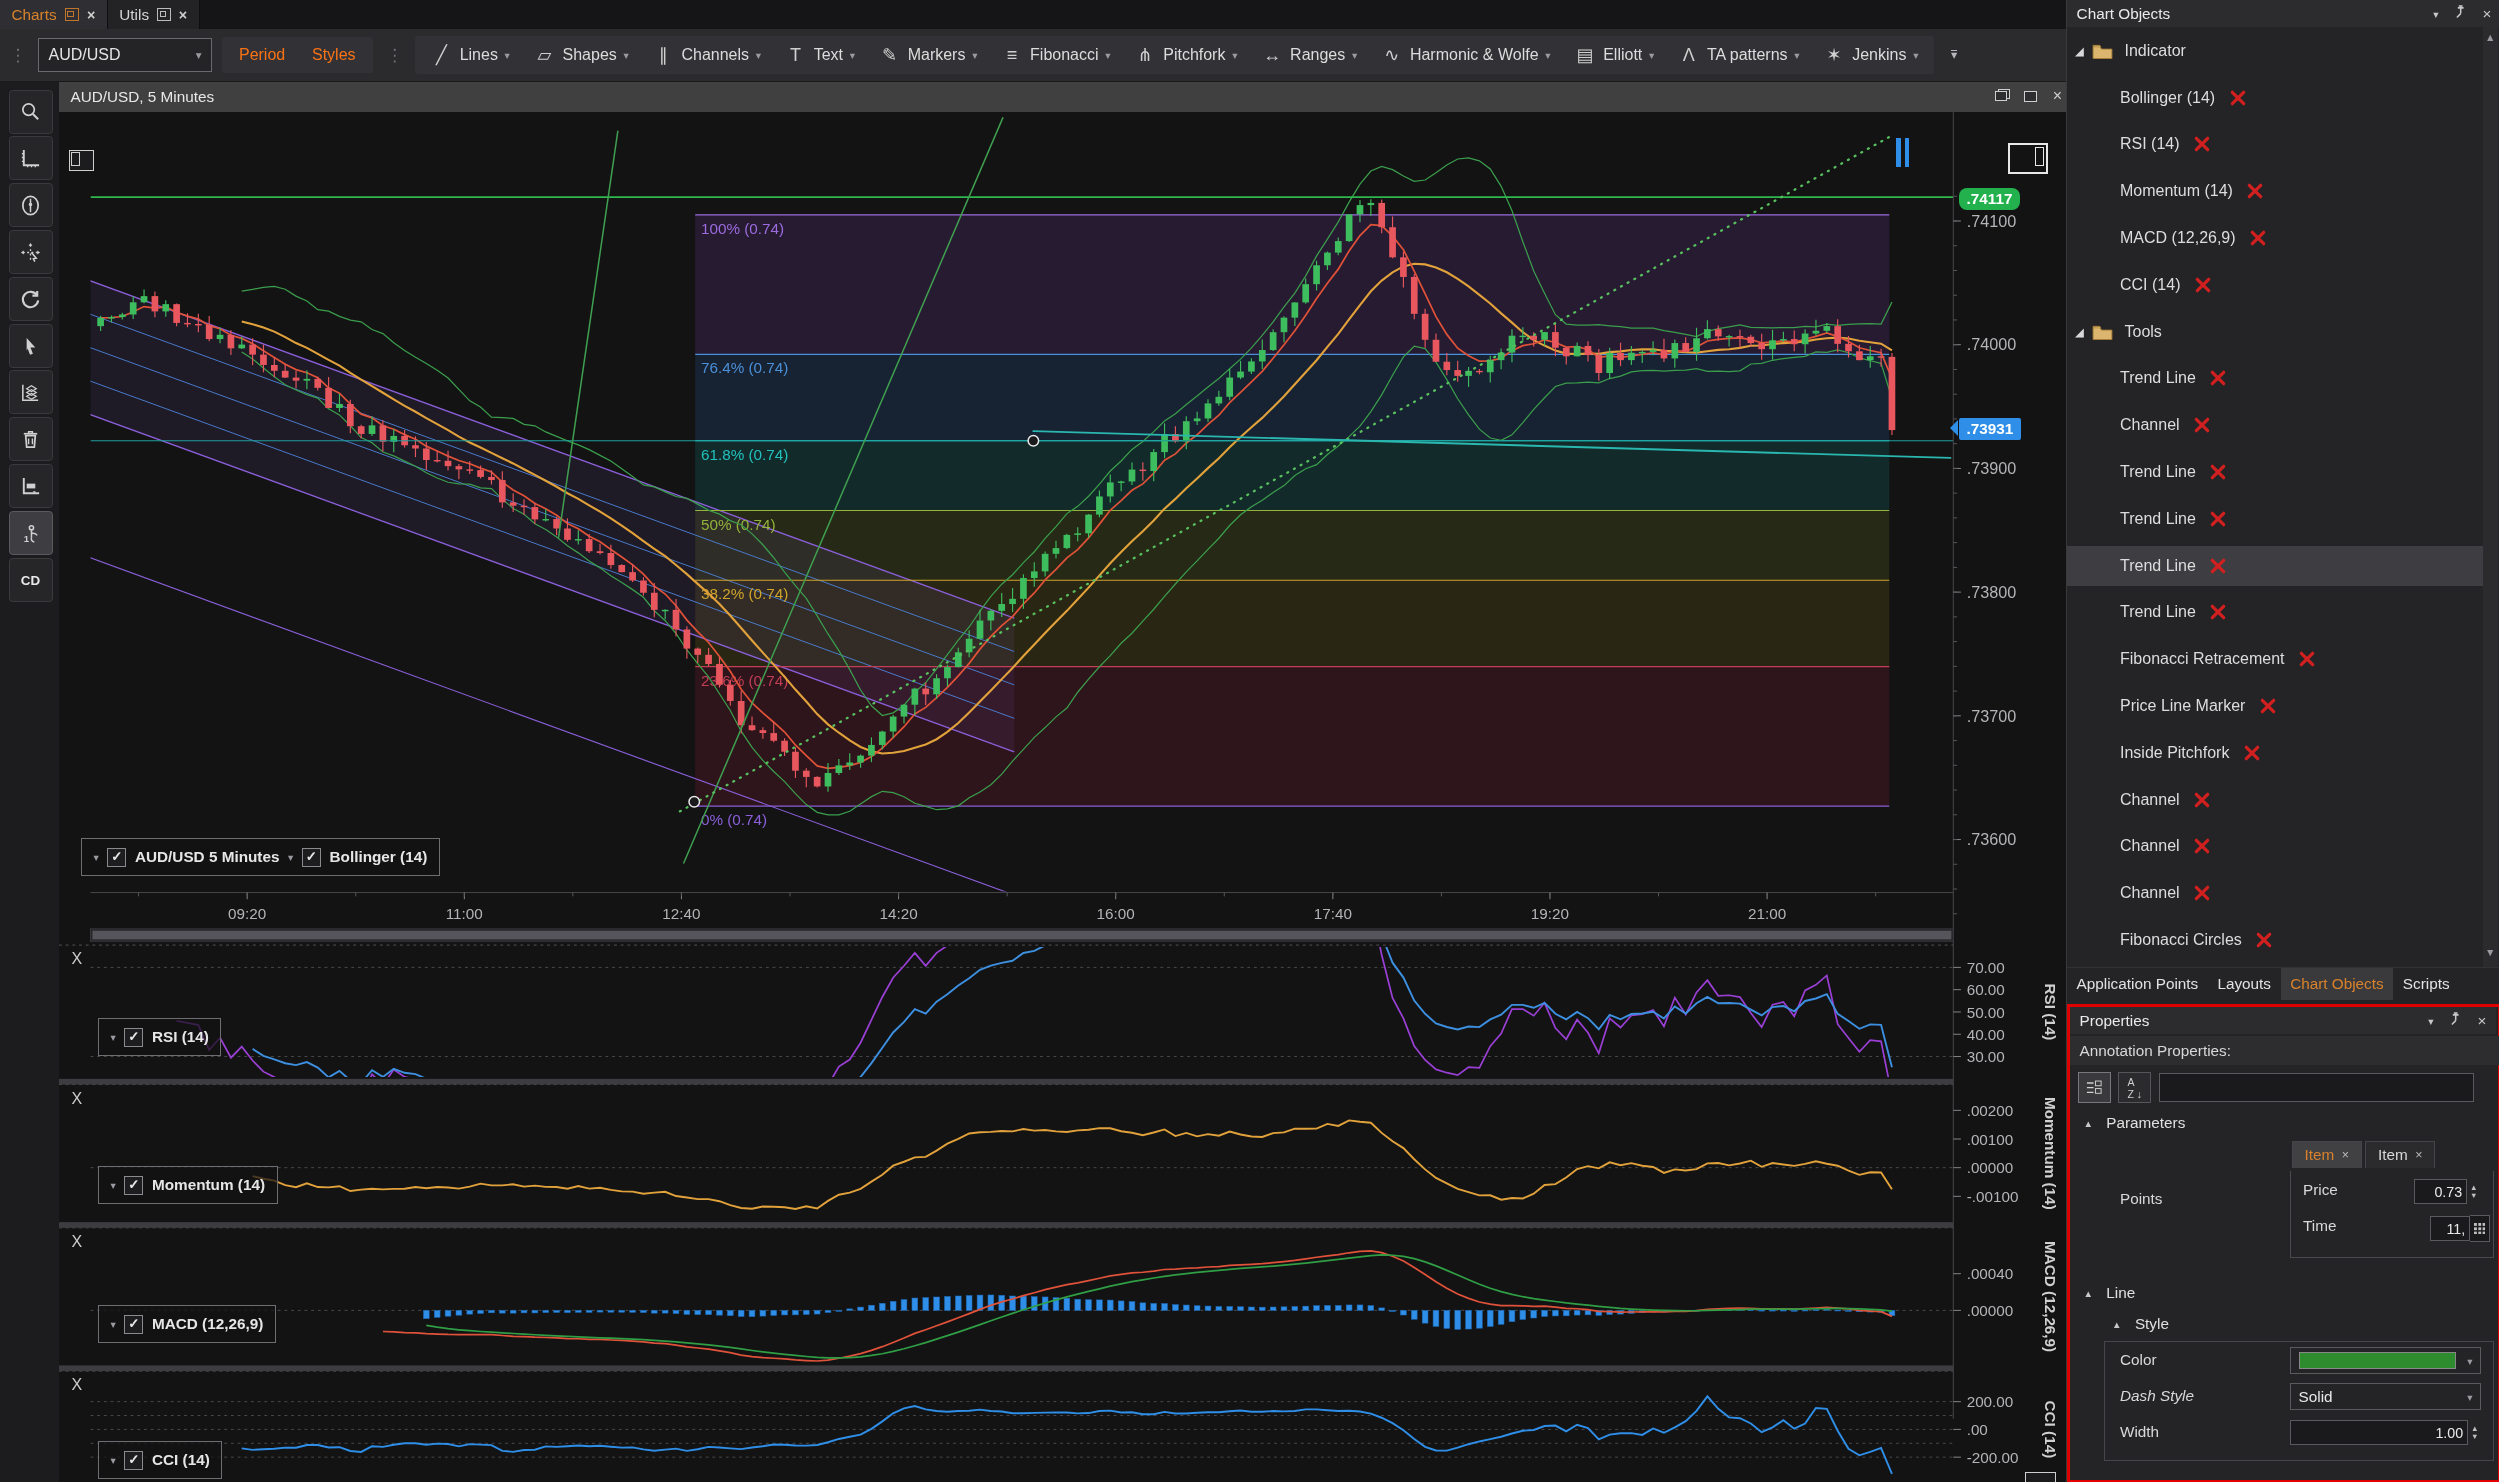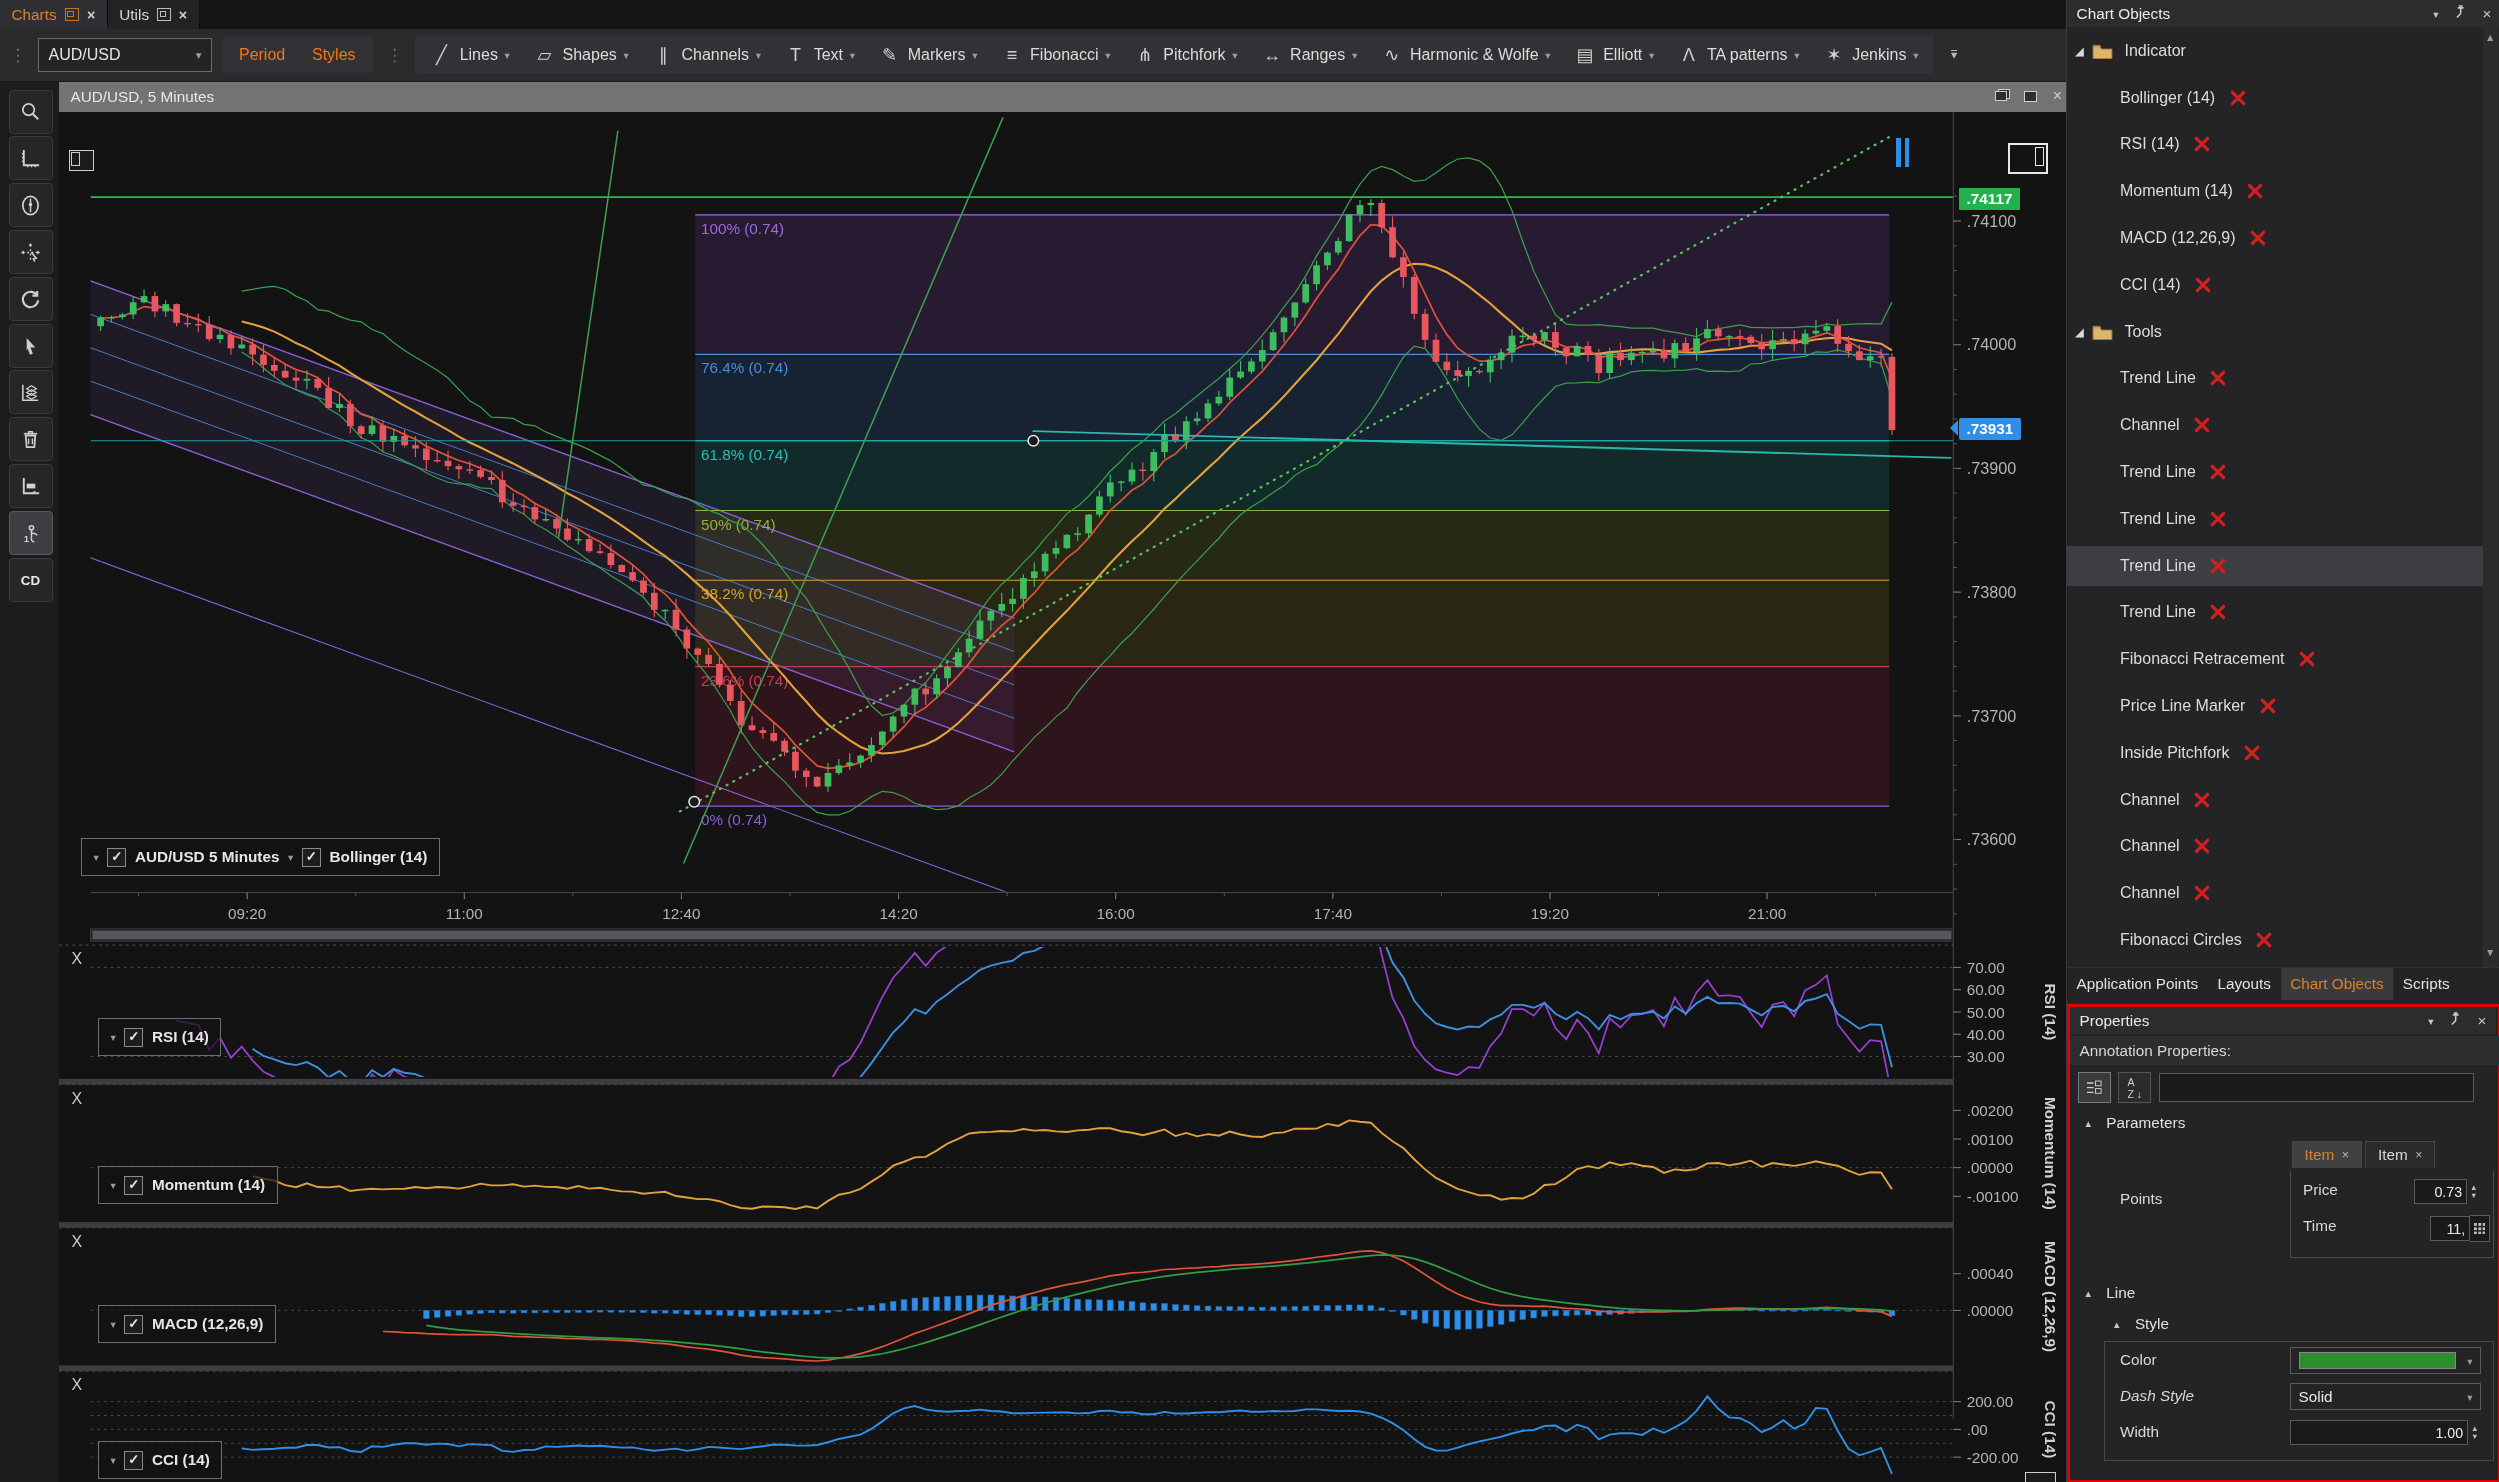--- a/index.html
+++ b/index.html
@@ -19,31 +19,31 @@
   .tgroup{display:flex;align-items:center;background:#323236;border-radius:2.9px;padding:3.8px 5.7px;gap:3.8px;}
   .tbtn{background:transparent;border:0;color:#f97316;font-size:16px;padding:5.7px 11.5px;font-family:inherit;}
   .toolitem{display:flex;align-items:center;gap:6.7px;padding:3.8px 9.6px;color:#dcdcdc;font-size:16px;}
   .toolitem .glyph{font-size:18px;color:#cfcfcf;width:23px;text-align:center;}
   .toolitem .chev{font-size:10.5px;color:#9a9aa0;}
   #toolbar-overflow{color:#b8b8bc;font-size:12.4px;border-top:1.9px solid #b8b8bc;line-height:9.6px;margin-left:7.6px;}
   #sidebar{left:0;top:82px;width:59px;height:1400px;background:#1c1c1e;border-right:1px solid #2c2c2f;}
   .sbtn{position:absolute;left:8.6px;width:42px;height:42px;background:#262629;border:1px solid #3a3a3e;border-radius:3.8px;display:flex;align-items:center;justify-content:center;}
   .sbtn.selected{background:#3d3d42;border-color:#5a5a60;}
   #chart-window{left:59px;top:82px;width:2007px;height:1400px;background:#131314;}
-  #chart-titlebar{left:0;top:0;width:2007px;height:30px;background:#737373;display:flex;align-items:center;padding:0 11.5px;box-sizing:border-box;font-size:15.3px;color:#e8e8e8;}
+  #chart-titlebar{left:0;top:0;width:2007px;height:30px;background:#404040;display:flex;align-items:center;padding:0 11.5px;box-sizing:border-box;font-size:15.3px;color:#e8e8e8;}
   .wctl{position:absolute;top:6.7px;width:17px;height:14.3px;color:#cfcfcf;}
   .wctl .sq{position:absolute;left:1.9px;top:1.9px;width:10.5px;height:8.6px;border:1.4px solid #cfcfcf;background:#2e2e31;}
   .wctl .sq2{left:4.8px;top:0px;}
   .wctl.closex{font-size:16px;line-height:14.3px;text-align:center;}
   #chart-svg{left:0;top:0;}
   .legendbox{position:absolute;display:flex;align-items:center;gap:8.6px;border:1px solid #6e6e72;background:rgba(18,18,19,.72);padding:0 11.5px;height:36px;font-size:15.3px;font-weight:bold;color:#e6e6e6;}
   .lchev{font-size:10.5px;color:#9a9aa0;font-weight:normal;}
   .cbx{width:17px;height:17px;background:#1d1d1f;border:1px solid #8a8a8e;color:#e8e8e8;font-size:13.4px;line-height:16px;text-align:center;}
   .panelx{position:absolute;color:#cccccc;font-size:16px;}
-  .badge{position:absolute;color:#ffffff;font-weight:bold;font-size:15.3px;padding:1.9px 7.6px;border-radius:1px;}
+  .badge{position:absolute;color:#ffffff;font-weight:bold;font-size:15.3px;padding:1.9px 7.6px;border-radius:8px;}
   #right-panel{left:2066px;top:0;width:434px;height:1482px;background:#242426;border-left:1px solid #3a3a3c;box-sizing:border-box;}
   .phead{position:absolute;left:0;width:434px;height:27px;background:#2c2c2f;display:flex;align-items:center;padding:0 9.6px;box-sizing:border-box;font-size:15.3px;color:#eaeaea;}
   .phead .hicons{margin-left:auto;display:flex;align-items:center;gap:15.3px;color:#c8c8c8;}
   .hicons .hv{font-size:10.5px;}
   .treerow{position:absolute;left:0;width:418px;height:40px;display:flex;align-items:center;font-size:16px;color:#dddddd;}
   .treerow.selected{background:#3e3e42;}
   .treerow .exp{width:25px;text-align:center;font-size:11.5px;color:#d8d8d8;}
   .treerow .redx{margin-left:13.4px;display:flex;align-items:center;}
   #panel-tabs{position:absolute;left:0;width:434px;height:31.5px;display:flex;align-items:stretch;background:#242426;border-top:1px solid #323235;}
   .ptab{display:flex;align-items:center;padding:0 9.6px;font-size:15.3px;color:#e2e2e2;}

